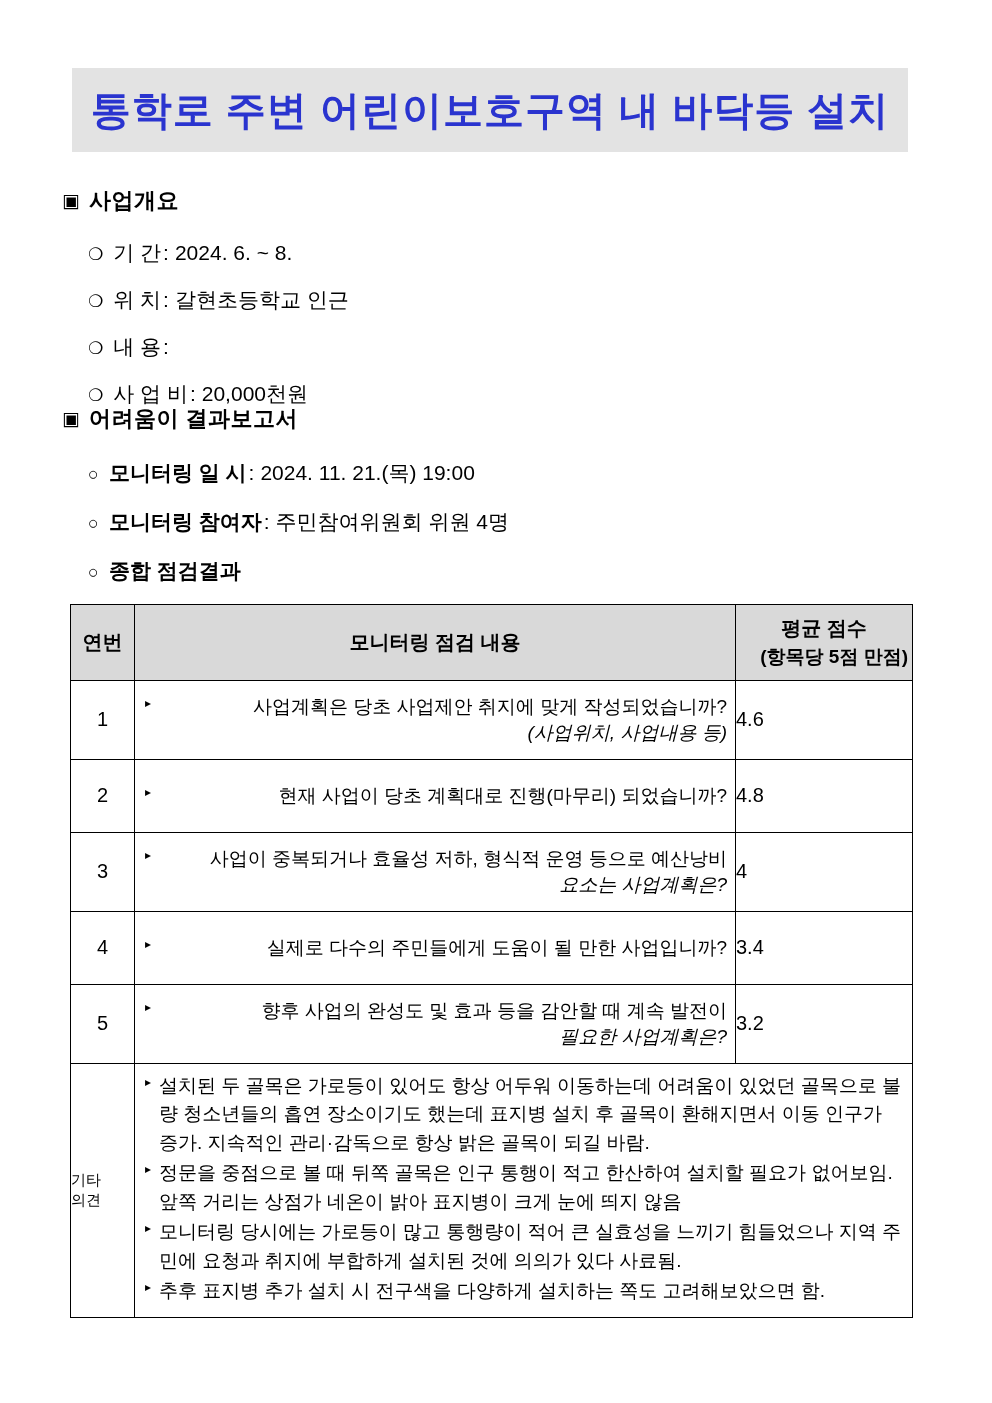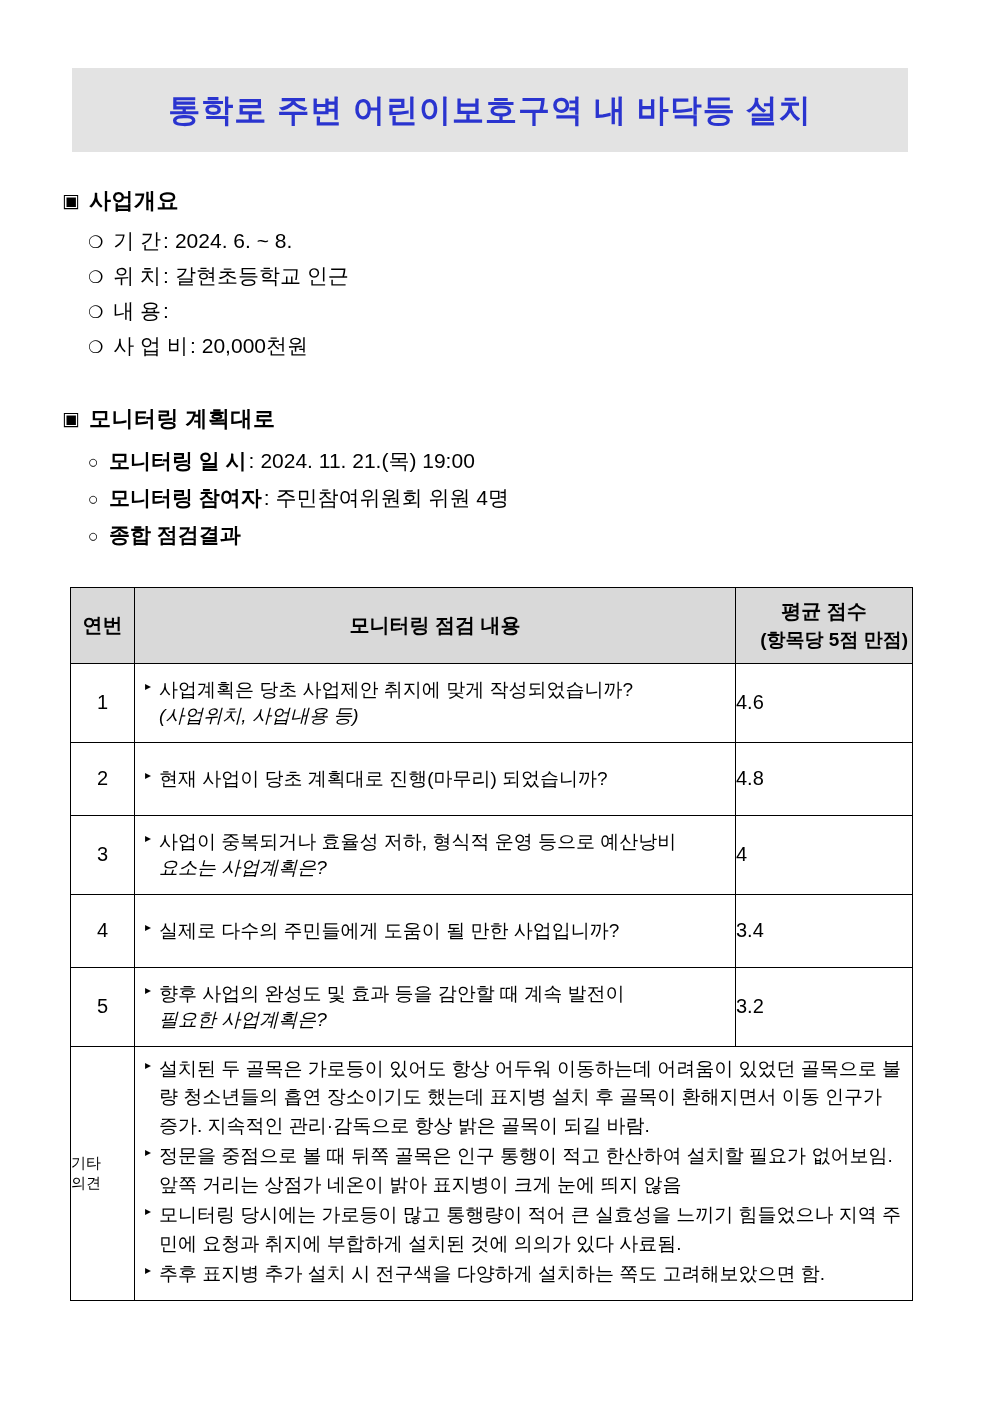--- a/index.html
+++ b/index.html
@@ -31,21 +31,21 @@
     top: 68px;
     width: 836px;
     height: 84px;
     background: #e3e3e3;
     display: flex;
     align-items: center;
     justify-content: center;
   }
   .title-text {
     color: #2a34cf;
-    font-size: 32px;
+    font-size: 40px;
     font-weight: bold;
     letter-spacing: 1px;
     white-space: nowrap;
     line-height: 1;
   }
 
   
   .section {
     position: absolute;
     left: 0;
@@ -91,41 +91,42 @@
   .circle-icon {
     font-size: 17px;
     margin-right: 10px;
     line-height: 1;
   }
   .circle-icon.thin { font-size: 18px; }
 
   .fld-label {
     display: inline-block;
     font-weight: normal;
+    margin-top: 12px;
   }
   .fld-label.bold { font-weight: bold; }
   .colon { margin: 0 6px 0 2px; }
   .fld-value { font-weight: normal; }
 
   
   .spaced-4 { letter-spacing: 0; }
 
   .indent-cont {
     padding-left: 310px;
     font-size: 21px;
     line-height: 1.0;
     margin-top: 14px;
     white-space: nowrap;
   }
 
   
   .score-table {
     position: absolute;
     left: 70px;
-    top: 587px;
+    top: 604px;
     width: 842px;
     border-collapse: collapse;
     table-layout: fixed;
     font-size: 19px;
   }
   .score-table col.c-no  { width: 64px; }
   .score-table col.c-txt { width: 601px; }
   .score-table col.c-sc  { width: 177px; }
 
   .score-table th,
@@ -168,20 +169,21 @@
     align-items: flex-start;
   }
   .tri-icon {
     font-size: 12px;
     line-height: 1.6;
     margin-right: 8px;
     flex: 0 0 auto;
   }
   .q-text {
     flex: 1 1 auto;
+    text-align: right;
   }
   .q-text .l2 { display: block; font-style: italic; }
 
   
   tr.r1 td { height: 56px; }
   tr.r2 td { height: 50px; }
   tr.r3 td { height: 56px; }
   tr.r4 td { height: 50px; }
   tr.r5 td { height: 56px; }
 
@@ -248,21 +250,21 @@
         <span class="fld-label spaced-4">사 업 비</span>
         <span class="colon">:</span>
         <span class="fld-value">20,000천원</span>
       </li>
     </ul>
   </div>
 
   <div class="section" id="section-report">
     <div class="section-head">
       <span class="sq-icon">▣</span>
-      <span class="section-title">모니터링 계획대로</span>
+      <span class="section-title">어려움이 결과보고서</span>
     </div>
 
     <ul class="bullet-list">
       <li class="bullet-row tight">
         <span class="circle-icon thin">○</span>
         <span class="fld-label bold">모니터링 일 시</span>
         <span class="colon">:</span>
         <span class="fld-value">2024. 11. 21.(목) 19:00</span>
       </li>
       <li class="bullet-row tight">

